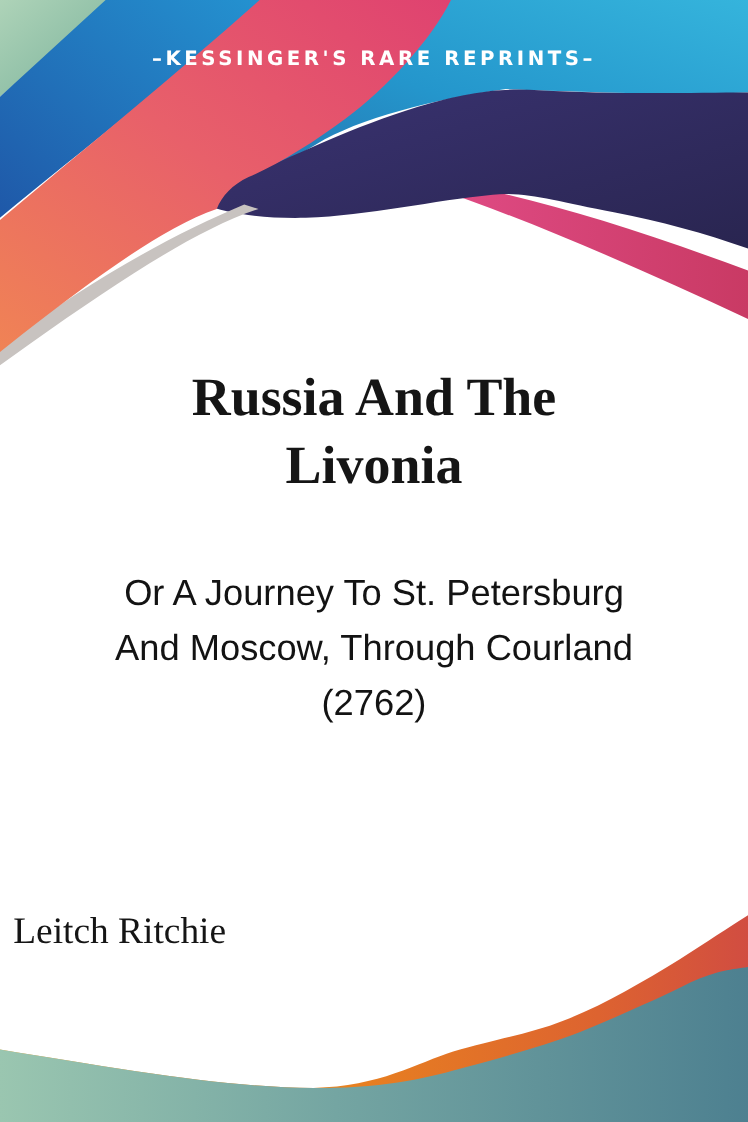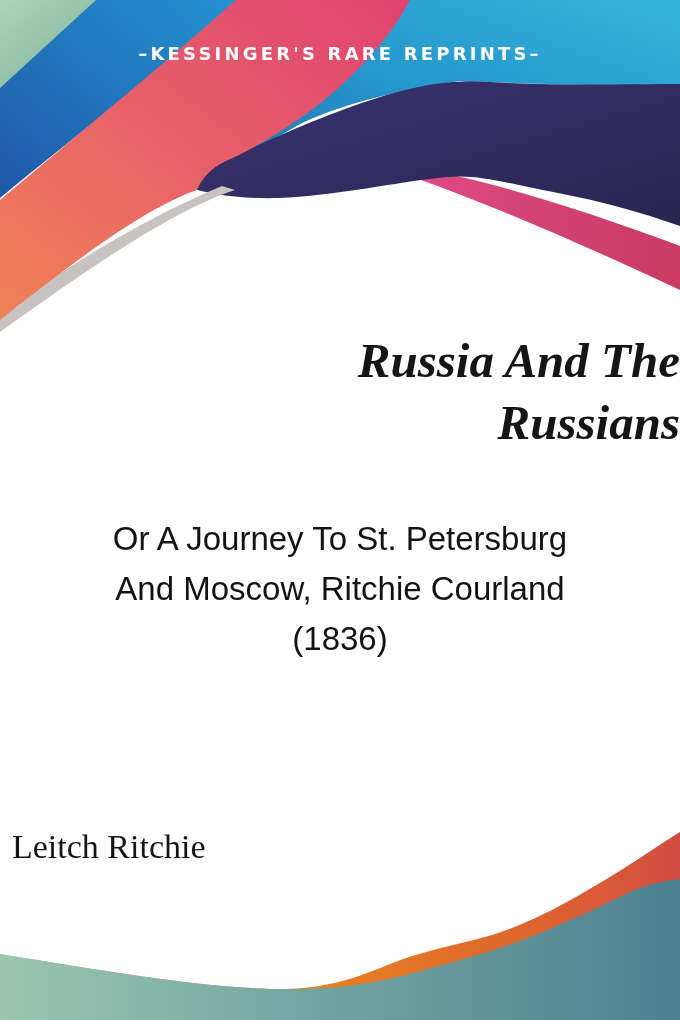--- a/index.html
+++ b/index.html
@@ -34,27 +34,26 @@
     font-weight: bold;
     font-size: 18px;
     letter-spacing: 3.2px;
     white-space: nowrap;
   }
   .title {
     position: absolute;
     left: 0;
     top: 330px;
     width: 100%;
-    text-align: right;
+    text-align: center;
     color: #151515;
     font-family: "Liberation Serif", serif;
     font-weight: bold;
     font-size: 49px;
     line-height: 62px;
-    font-style: italic;
   }
   .subtitle {
     position: absolute;
     left: 0;
     top: 514px;
     width: 100%;
     text-align: center;
     color: #131313;
     font-family: Liberation Sans, sans-serif;
     font-weight: normal;
@@ -134,24 +133,24 @@
 
     <path d="M0,954 C110,972 210,989 285,989 C345,988 380,966 412,956 C452,944 482,940 512,928 C548,914 582,894 618,872 C642,857 662,843 680,832 L680,1020 H0 Z" fill="url(#gOrange)"></path>
 
     <path d="M0,954 C110,972 210,989 285,989 C350,990 392,979 424,970 C464,959 494,951 528,938 C562,924 598,908 628,893 C652,882 666,881 680,879 L680,1020 H0 Z" fill="url(#gTeal)"></path>
   </svg>
 
   <div class="banner">–KESSINGER'S RARE REPRINTS–</div>
 
   <div class="title">
     <div>Russia And The</div>
-    <div>Russians</div>
+    <div>Livonia</div>
   </div>
 
   <div class="subtitle">
     <div>Or A Journey To St. Petersburg</div>
-    <div>And Moscow, Ritchie Courland</div>
-    <div>(1836)</div>
+    <div>And Moscow, Through Courland</div>
+    <div>(2762)</div>
   </div>
 
   <div class="author">Leitch Ritchie</div>
 
 </div>
 
 </body></html>

